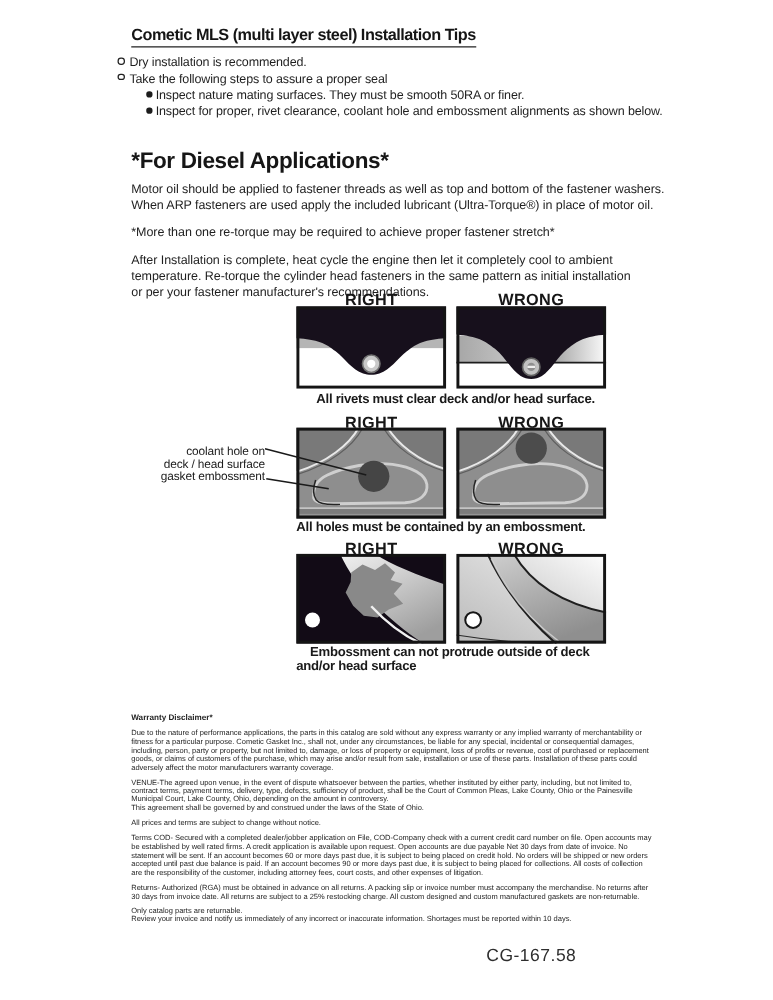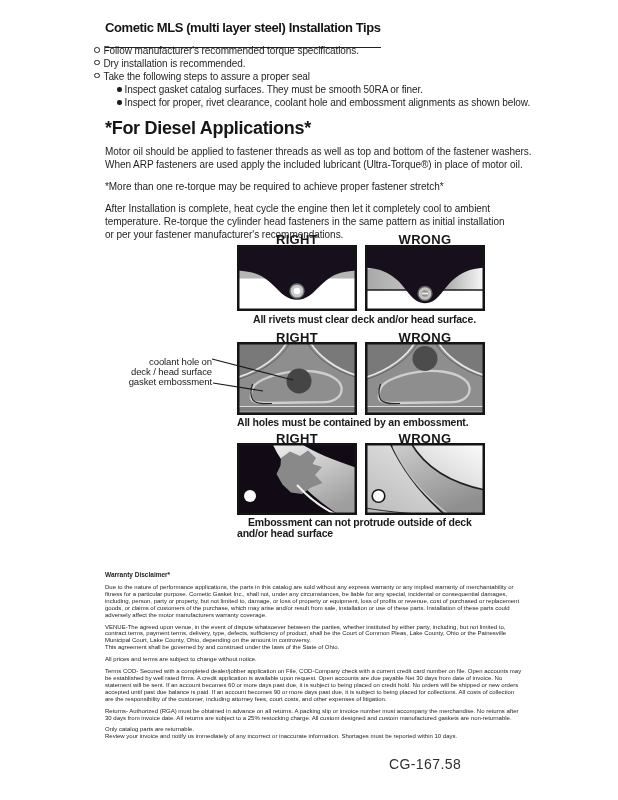--- a/index.html
+++ b/index.html
@@ -4,21 +4,21 @@
 <style>
   html,body{margin:0;padding:0;background:#e8e8e8;}
   .page{
     position:relative;width:618px;height:800px;background:#ffffff;
     font-family:"Liberation Sans","DejaVu Sans",sans-serif;color:#1f1f1f;
     overflow:hidden;margin:0 auto;
   }
   .abs{position:absolute;}
   
   #title{left:105px;top:20px;font-size:13px;font-weight:700;letter-spacing:-0.4px;
-         color:#151515;border-bottom:1.5px solid #222;padding-bottom:12px;}
+         color:#151515;border-bottom:1.5px solid #222;padding-bottom:2px;}
   
   #bullets{left:94px;top:45px;font-size:10px;letter-spacing:-0.1px;}
   .bullet-row{display:flex;align-items:baseline;line-height:12.9px;white-space:nowrap;}
   .bullet-row.sub{padding-left:23px;}
   .marker-o{flex:0 0 auto;width:3.5px;height:3.5px;border:1px solid #222;border-radius:50%;
             margin-right:4px;position:relative;top:-1.5px;}
   .marker-f{flex:0 0 auto;width:4.5px;height:4.5px;background:#1c1c1c;border-radius:50%;
             margin-right:3px;position:relative;top:-1px;}
   
   #diesel{left:105px;top:118px;width:460px;}
@@ -46,33 +46,29 @@
 </head>
 <body>
 
 <div class="page">
 
   <div class="abs" id="title">Cometic MLS (multi layer steel) Installation Tips</div>
 
   <div class="abs" id="bullets">
     <div class="bullet-row">
       <span class="marker-o"></span>
-      <span>Follow manufacturer's recommended torque specifications.</span>
-    </div>
-    <div class="bullet-row">
-      <span class="marker-o"></span>
       <span>Dry installation is recommended.</span>
     </div>
     <div class="bullet-row">
       <span class="marker-o"></span>
       <span>Take the following steps to assure a proper seal</span>
     </div>
     <div class="bullet-row sub">
       <span class="marker-f"></span>
-      <span>Inspect gasket catalog surfaces.  They must be smooth 50RA or finer.</span>
+      <span>Inspect nature mating surfaces.  They must be smooth 50RA or finer.</span>
     </div>
     <div class="bullet-row sub">
       <span class="marker-f"></span>
       <span>Inspect for proper, rivet clearance, coolant hole and embossment alignments as shown below.</span>
     </div>
   </div>
 
   <div class="abs" id="diesel">
     <h2>*For Diesel Applications*</h2>
     <p>Motor oil should be applied to fastener threads as well as top and bottom of the fastener washers.

